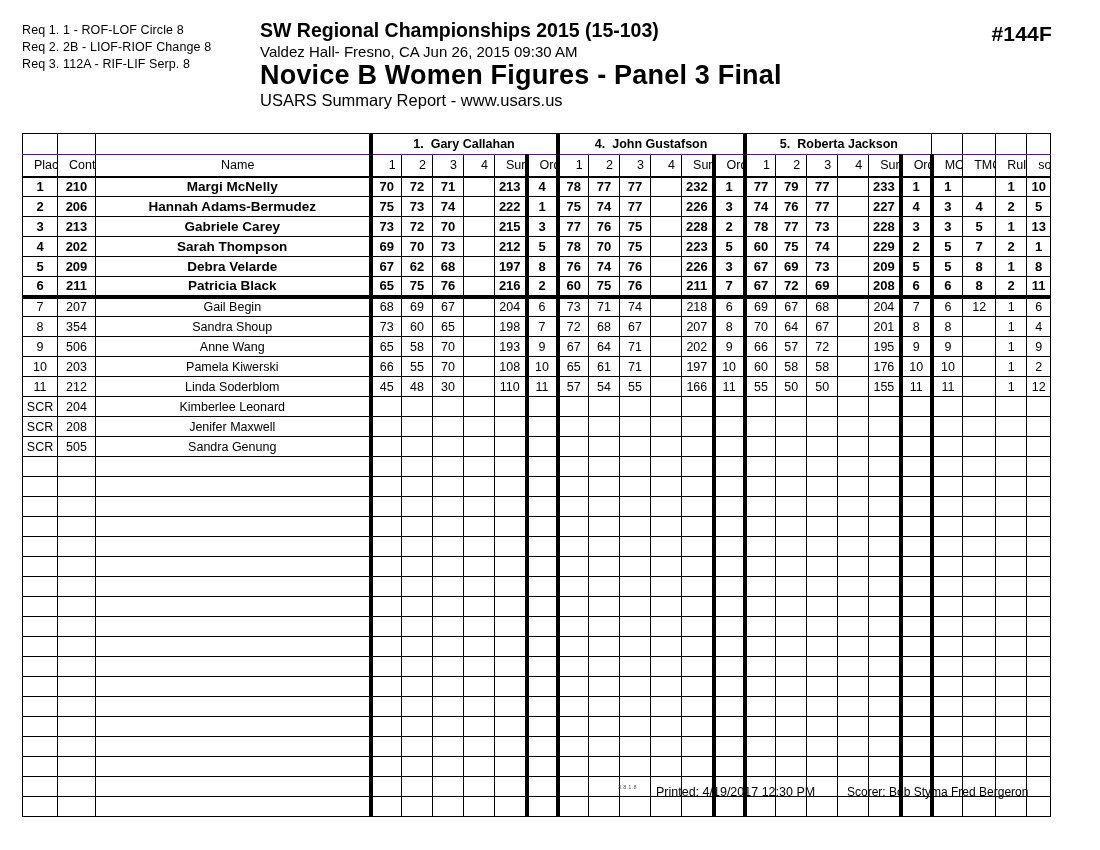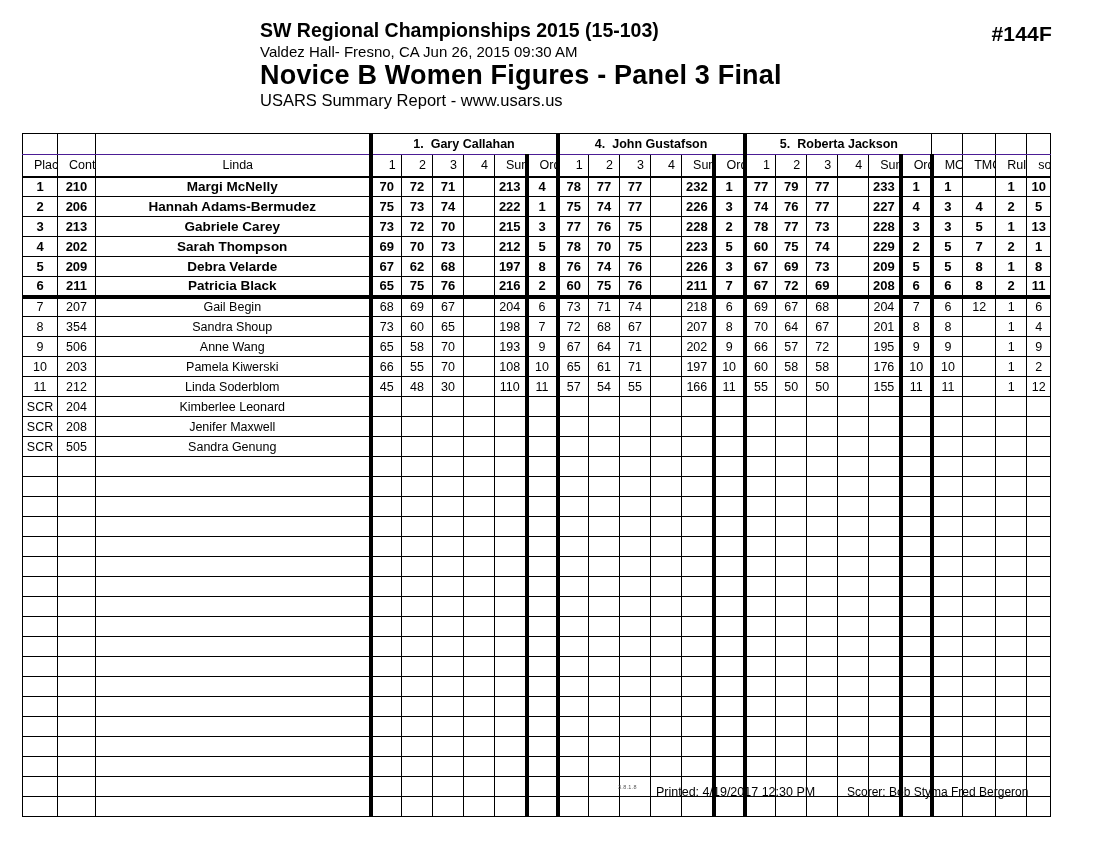--- a/index.html
+++ b/index.html
@@ -155,20 +155,25 @@
     left: 825px; top: 1px;
     font-size: 12px;
     white-space: nowrap;
   }
 </style>
 </head>
 <body>
 
 <div id="page">
 
+  <div class="reqs">
+    <span class="req-line">Req  1.  1 - ROF-LOF Circle 8</span>
+    <span class="req-line">Req  2.  2B - LIOF-RIOF Change 8</span>
+    <span class="req-line">Req  3.  112A - RIF-LIF Serp. 8</span>
+  </div>
 
   <div class="titles">
     <div class="title-1">SW Regional Championships 2015 (15-103)</div>
     <div class="title-2">Valdez Hall- Fresno, CA  Jun 26, 2015  09:30 AM</div>
     <div class="title-3">Novice B Women Figures - Panel 3 Final</div>
     <div class="title-4">USARS Summary Report - www.usars.us</div>
   </div>
 
   <div class="event-code">#144F</div>
 
@@ -210,21 +215,21 @@
             <td class="judge-name tl" colspan="6">4.&nbsp; John Gustafson</td>
             <td class="judge-name tl" colspan="6">5.&nbsp; Roberta Jackson</td>
             <td class="nb"></td>
             <td class="nb"></td>
             <td class="nb"></td>
             <td class="nb"></td>
           </tr>
           <tr class="head">
             <td>Place</td>
             <td>Cont</td>
-            <td class="h-left">Linda</td>
+            <td class="h-left">Name</td>
             <td class="tl">1</td>
             <td class="">2</td>
             <td class="">3</td>
             <td class="">4</td>
             <td>Sum</td>
             <td class="tl tr bold">Ord</td>
             <td class="tl">1</td>
             <td class="">2</td>
             <td class="">3</td>
             <td class="">4</td>

